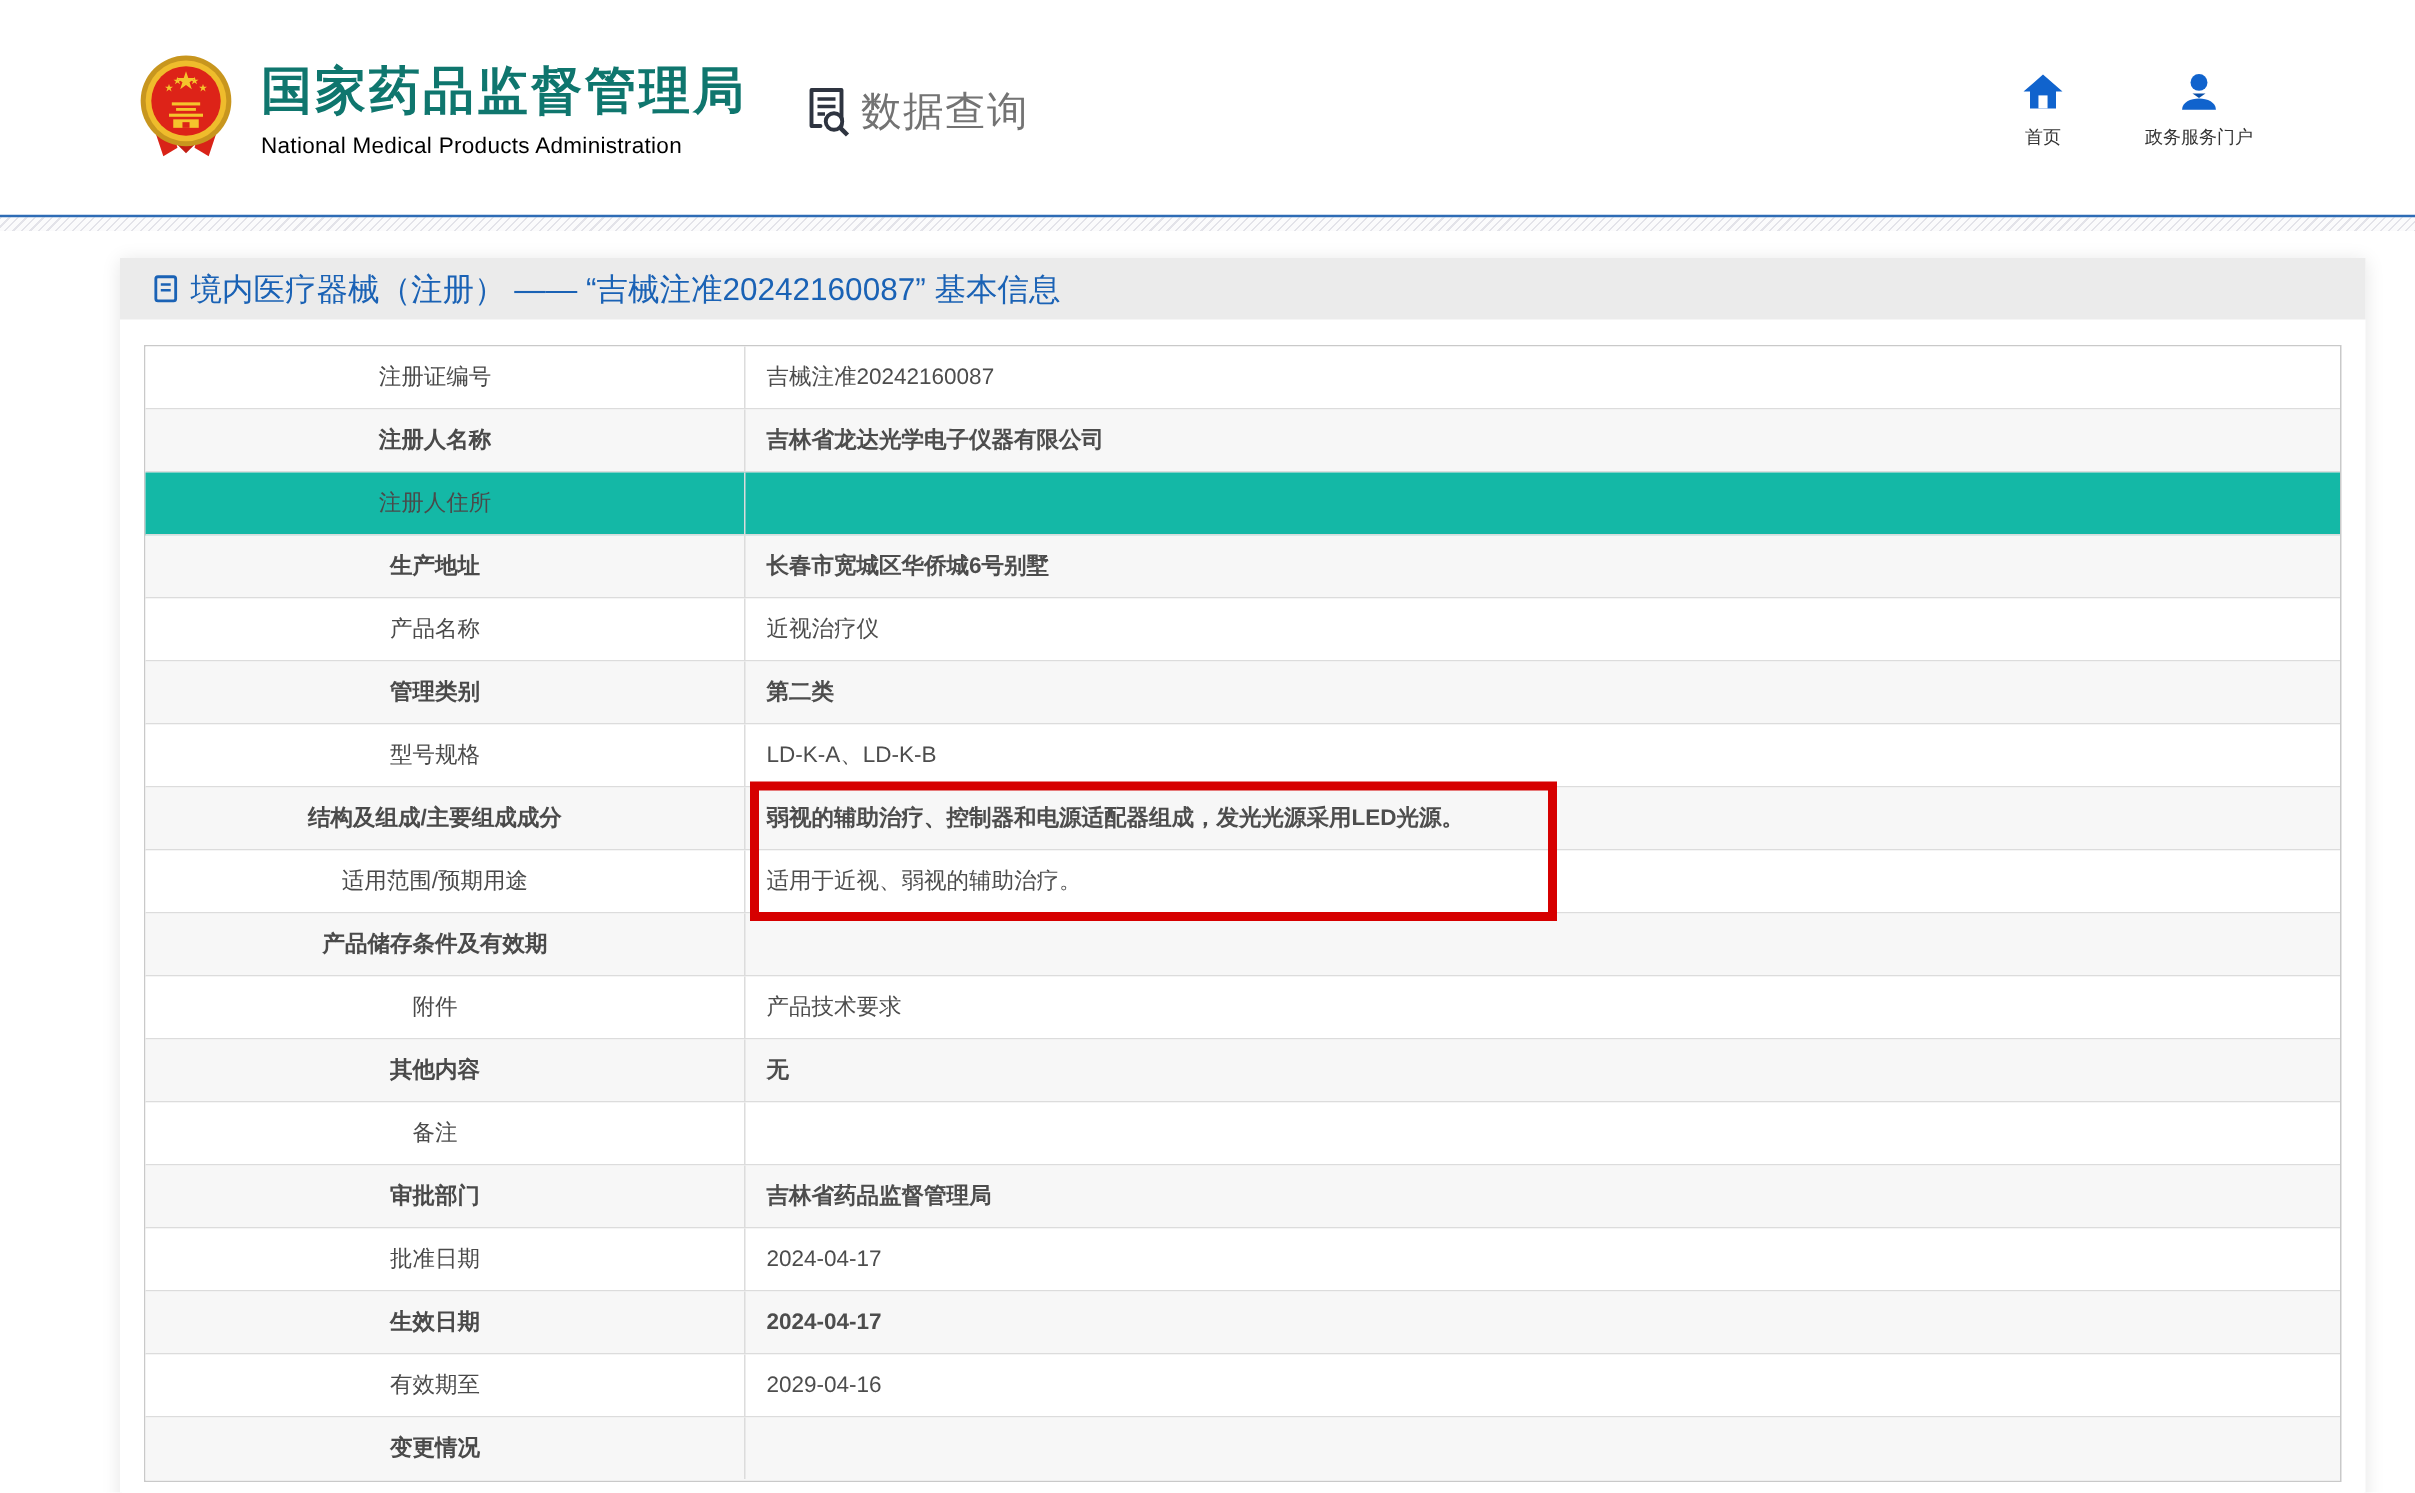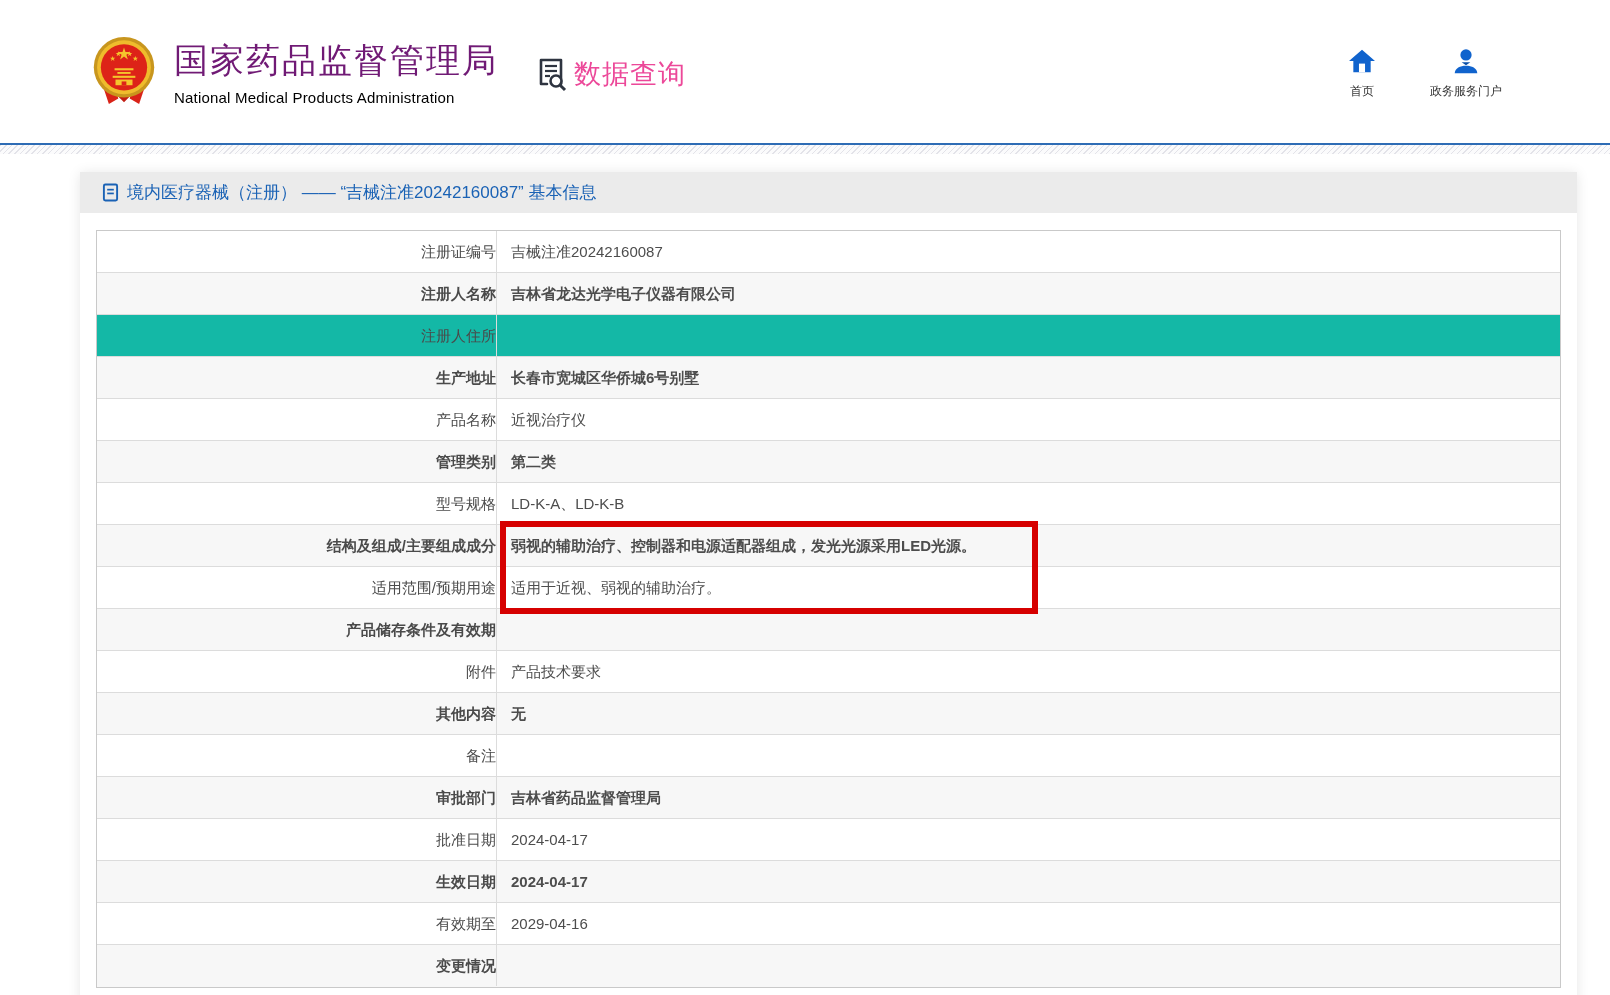--- a/index.html
+++ b/index.html
@@ -3,45 +3,45 @@
 <meta charset="utf-8">
 <style>
   * { margin:0; padding:0; box-sizing:border-box; }
   html,body { width:1610px; height:995px; overflow:hidden; background:#fff;
     font-family:"Liberation Sans","DejaVu Sans",sans-serif; }
   body { position:relative; }
 
   
   .header { position:relative; height:143px; background:#fff; }
   .brand { position:absolute; left:90px; top:36px; display:flex; align-items:center; gap:16px; cursor:pointer; }
-  .brand-cn { font-size:34px; font-weight:normal; color:#701a75; letter-spacing:2px; }
+  .brand-cn { font-size:34px; font-weight:bold; color:#0f766e; letter-spacing:2px; }
   .brand-en { font-size:15px; color:#000000; margin-top:5px; letter-spacing:.2px; }
   .data-query { position:absolute; left:533px; top:56px; display:flex; align-items:center; gap:5px; cursor:pointer; }
-  .dq-label { font-size:27px; color:#ec4899; font-weight:500; letter-spacing:1px; }
+  .dq-label { font-size:27px; color:#737373; font-weight:500; letter-spacing:1px; }
   .header-nav { position:absolute; right:108px; top:48px; display:flex; gap:54px; }
   .nav-item { display:flex; flex-direction:column; align-items:center; cursor:pointer; }
   .nav-item .lbl { font-size:12px; color:#333; margin-top:9px; }
   .blue-line { height:2px; background:#2e6cb5; }
   .stripe-band { height:9px;
     background:repeating-linear-gradient(135deg,#e3e3e9 0,#e3e3e9 1px,#fbfbfc 1px,#fbfbfc 4px); }
 
   
   .card { margin:18px 0 0 80px; width:1497px; background:#fff;
     box-shadow:0 1px 12px rgba(0,0,0,.10); padding-bottom:60px; }
   .bc-bar { height:41px; background:#ebebeb; display:flex; align-items:center; gap:8px; padding-left:22px; }
-  .bc-text { font-size:17px; color:#1a62b5; }
+  .bc-text { font-size:21px; color:#1a62b5; }
 
   
   .info-table { position:relative; margin:17px 16px 0 16px; border:1px solid #c9c9c9; }
   .row { display:flex; height:42px; line-height:41px; font-size:15px;
     border-bottom:1px solid #dcdcdc; background:#fff; }
   .row:last-child { border-bottom:none;flex-direction:column; }
   .row.alt { background:#f7f7f7;font-weight:bold; }
   .row:nth-child(3) { background:#14b8a6; }
-  .cell-label { width:400px; text-align:right; color:#4a4a4a;
+  .cell-label { width:400px; text-align:center; padding-right:13px; color:#4a4a4a;
     border-right:1px solid #dcdcdc; white-space:nowrap; }
   .cell-value { flex:1; padding-left:14px; color:#4d4d4d; white-space:nowrap; overflow:hidden; }
   .highlight-box { position:absolute; border:6px solid #d60000; pointer-events:none; }
 
   .ico { display:block; }
 </style>
 </head>
 <body>
 
 <div class="header">

